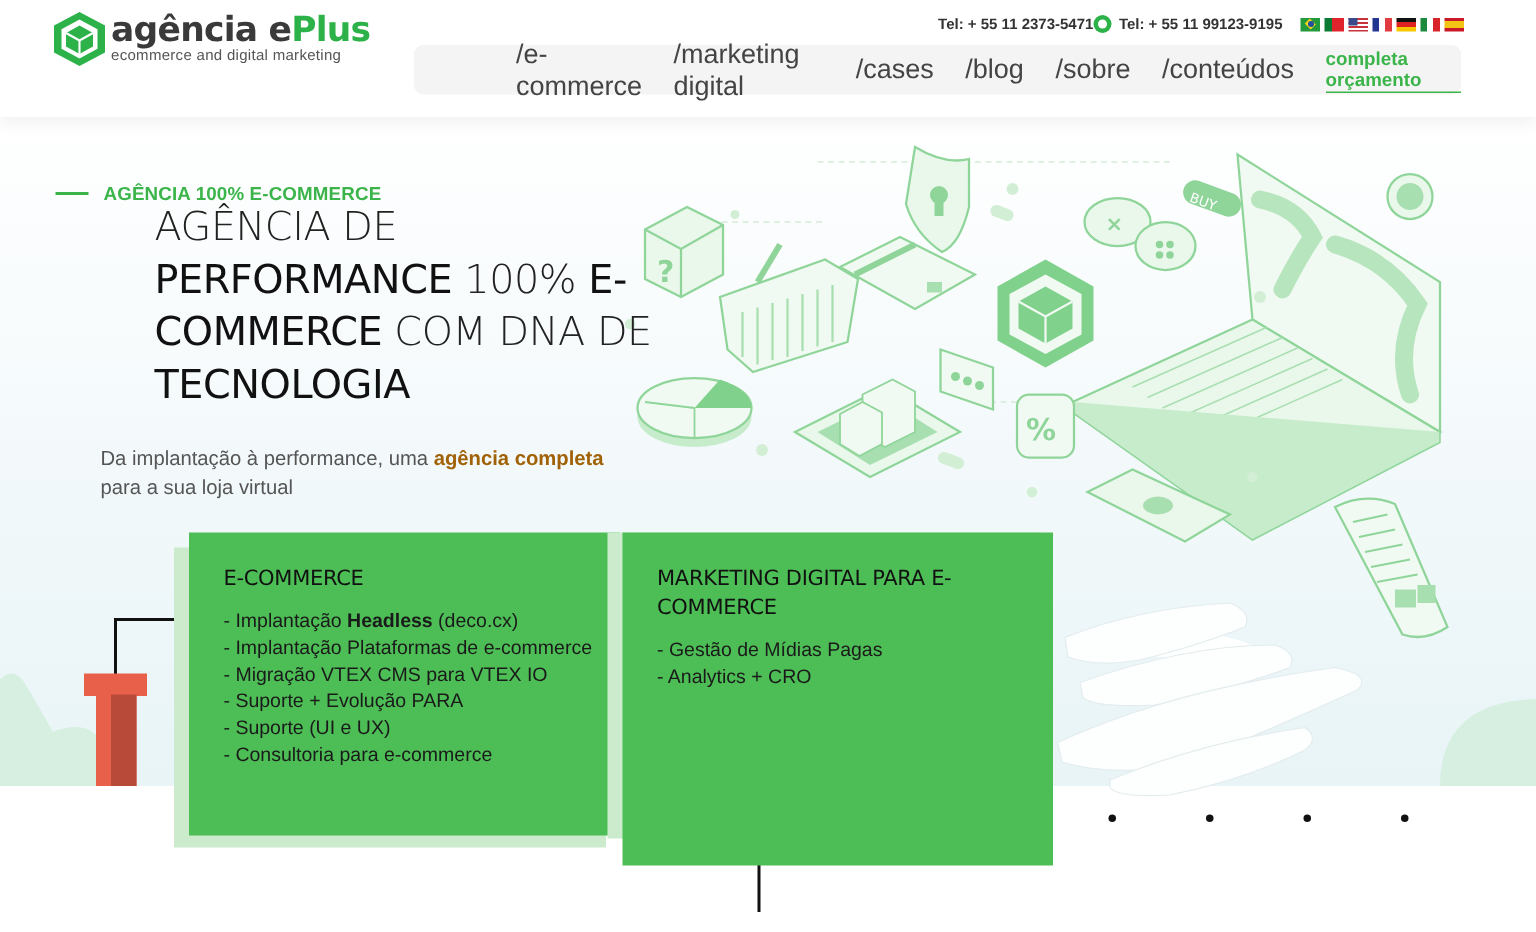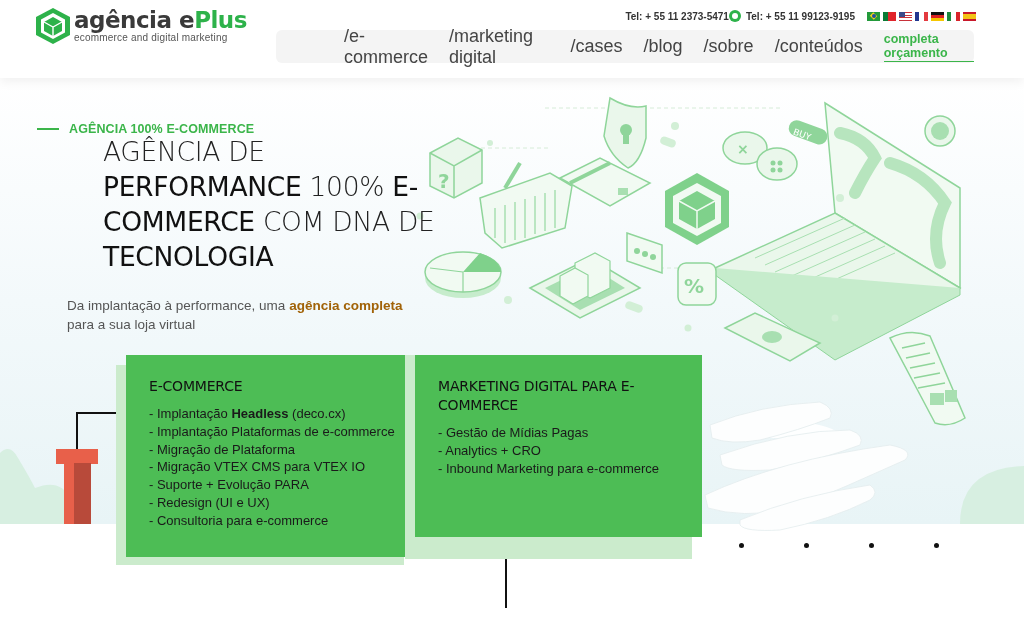--- a/index.html
+++ b/index.html
@@ -268,35 +268,33 @@
   <div style="position:absolute;left:64px;top:463px;width:27px;height:61px;background:#e8604a;"></div>
   <div style="position:absolute;left:74px;top:463px;width:17px;height:61px;background:#b84a3a;"></div>
   <div style="position:absolute;left:505px;top:548px;width:2px;height:60px;background:#111;"></div>
 
   <div class="card-shadow" style="left:116px;top:365px;width:288px;height:200px;"></div>
   <div class="card" style="left:126px;top:355px;width:287px;height:202px;padding:22px 0 0 23px;">
     <h3>E-COMMERCE</h3>
     <ul>
       <li><span>- Implantação </span><b>Headless</b><span> (deco.cx)</span></li>
       <li>- Implantação Plataformas de e-commerce</li>
-      <li>- Migração de Plataforma</li>
       <li>- Migração VTEX CMS para VTEX IO</li>
       <li>- Suporte + Evolução PARA</li>
-      <li>- Redesign (UI e UX)</li>
+      <li>- Suporte (UI e UX)</li>
       <li>- Consultoria para e-commerce</li>
     </ul>
   </div>
 
   <div class="card-shadow" style="left:405px;top:355px;width:287px;height:204px;"></div>
-  <div class="card" style="left:415px;top:355px;width:287px;height:182px;padding:22px 0 0 23px;">
+  <div class="card" style="left:415px;top:355px;width:287px;height:222px;padding:22px 0 0 23px;">
     <h3 style="width:230px;">MARKETING DIGITAL PARA E-COMMERCE</h3>
     <ul>
       <li>- Gestão de Mídias Pagas</li>
       <li>- Analytics + CRO</li>
-      <li>- Inbound Marketing para e-commerce</li>
     </ul>
   </div>
 
   <span class="dot" style="left:739px;top:543px;"></span>
   <span class="dot" style="left:804px;top:543px;"></span>
   <span class="dot" style="left:869px;top:543px;"></span>
   <span class="dot" style="left:934px;top:543px;"></span>
 
 </div>
 

